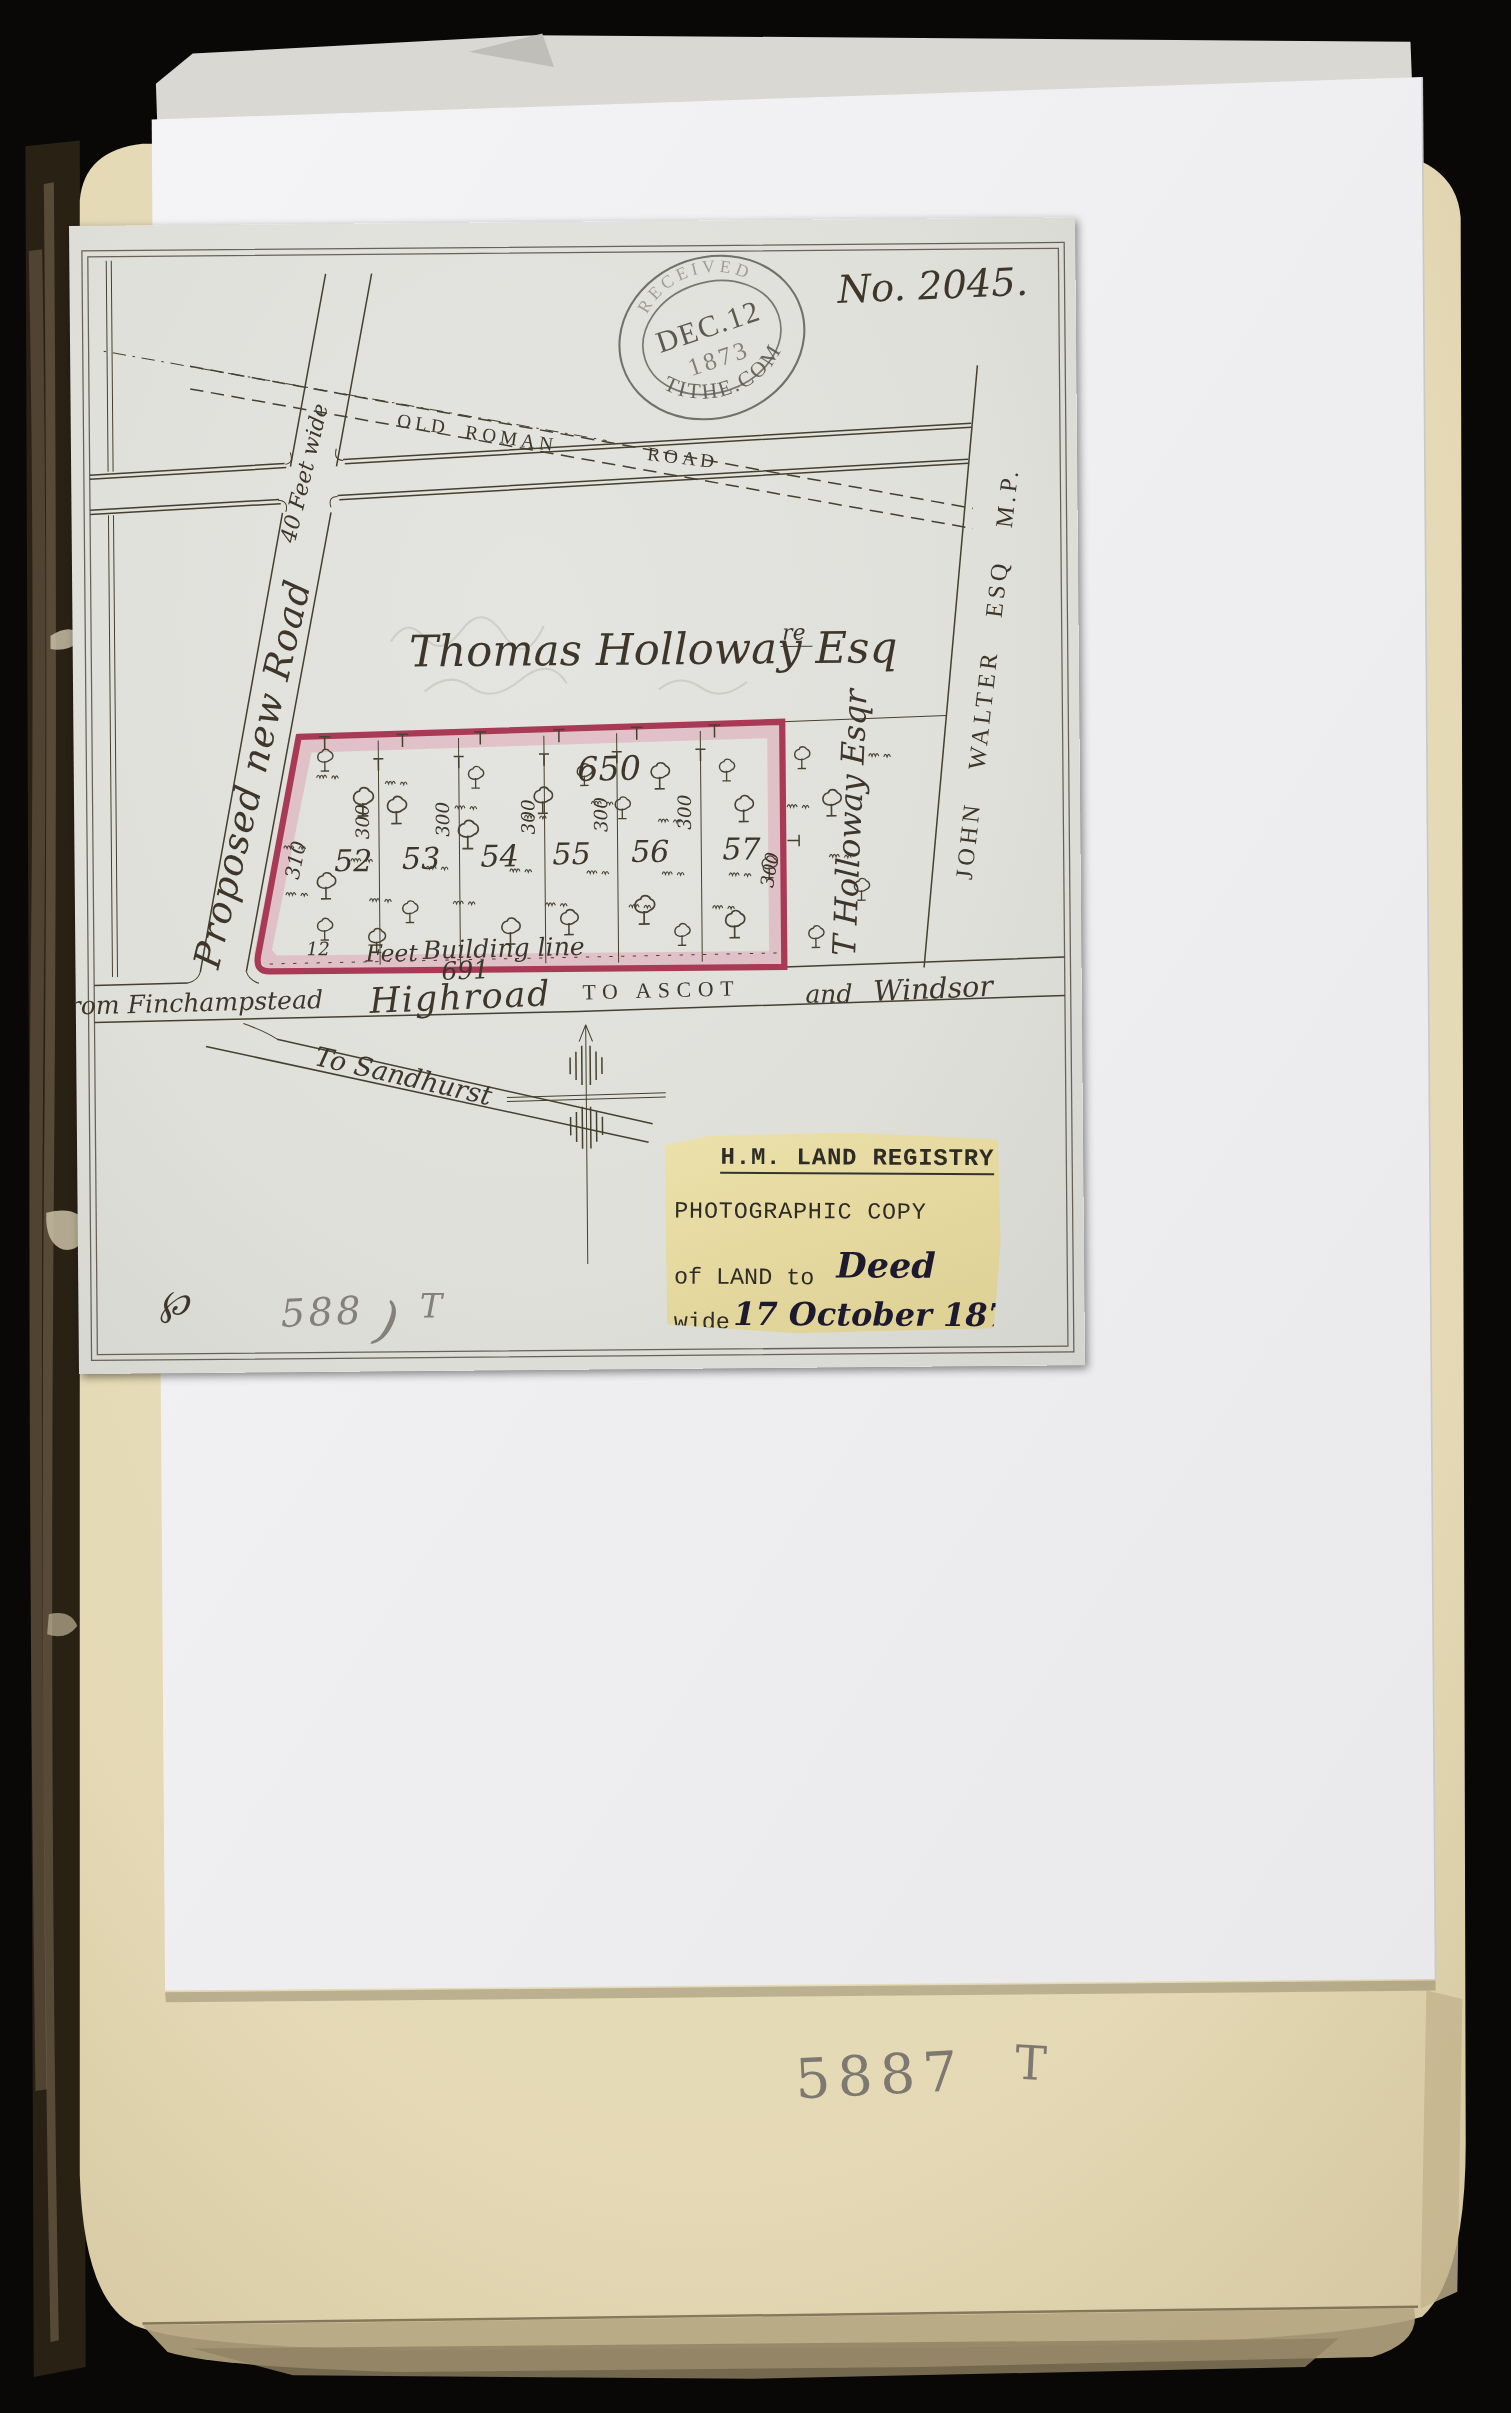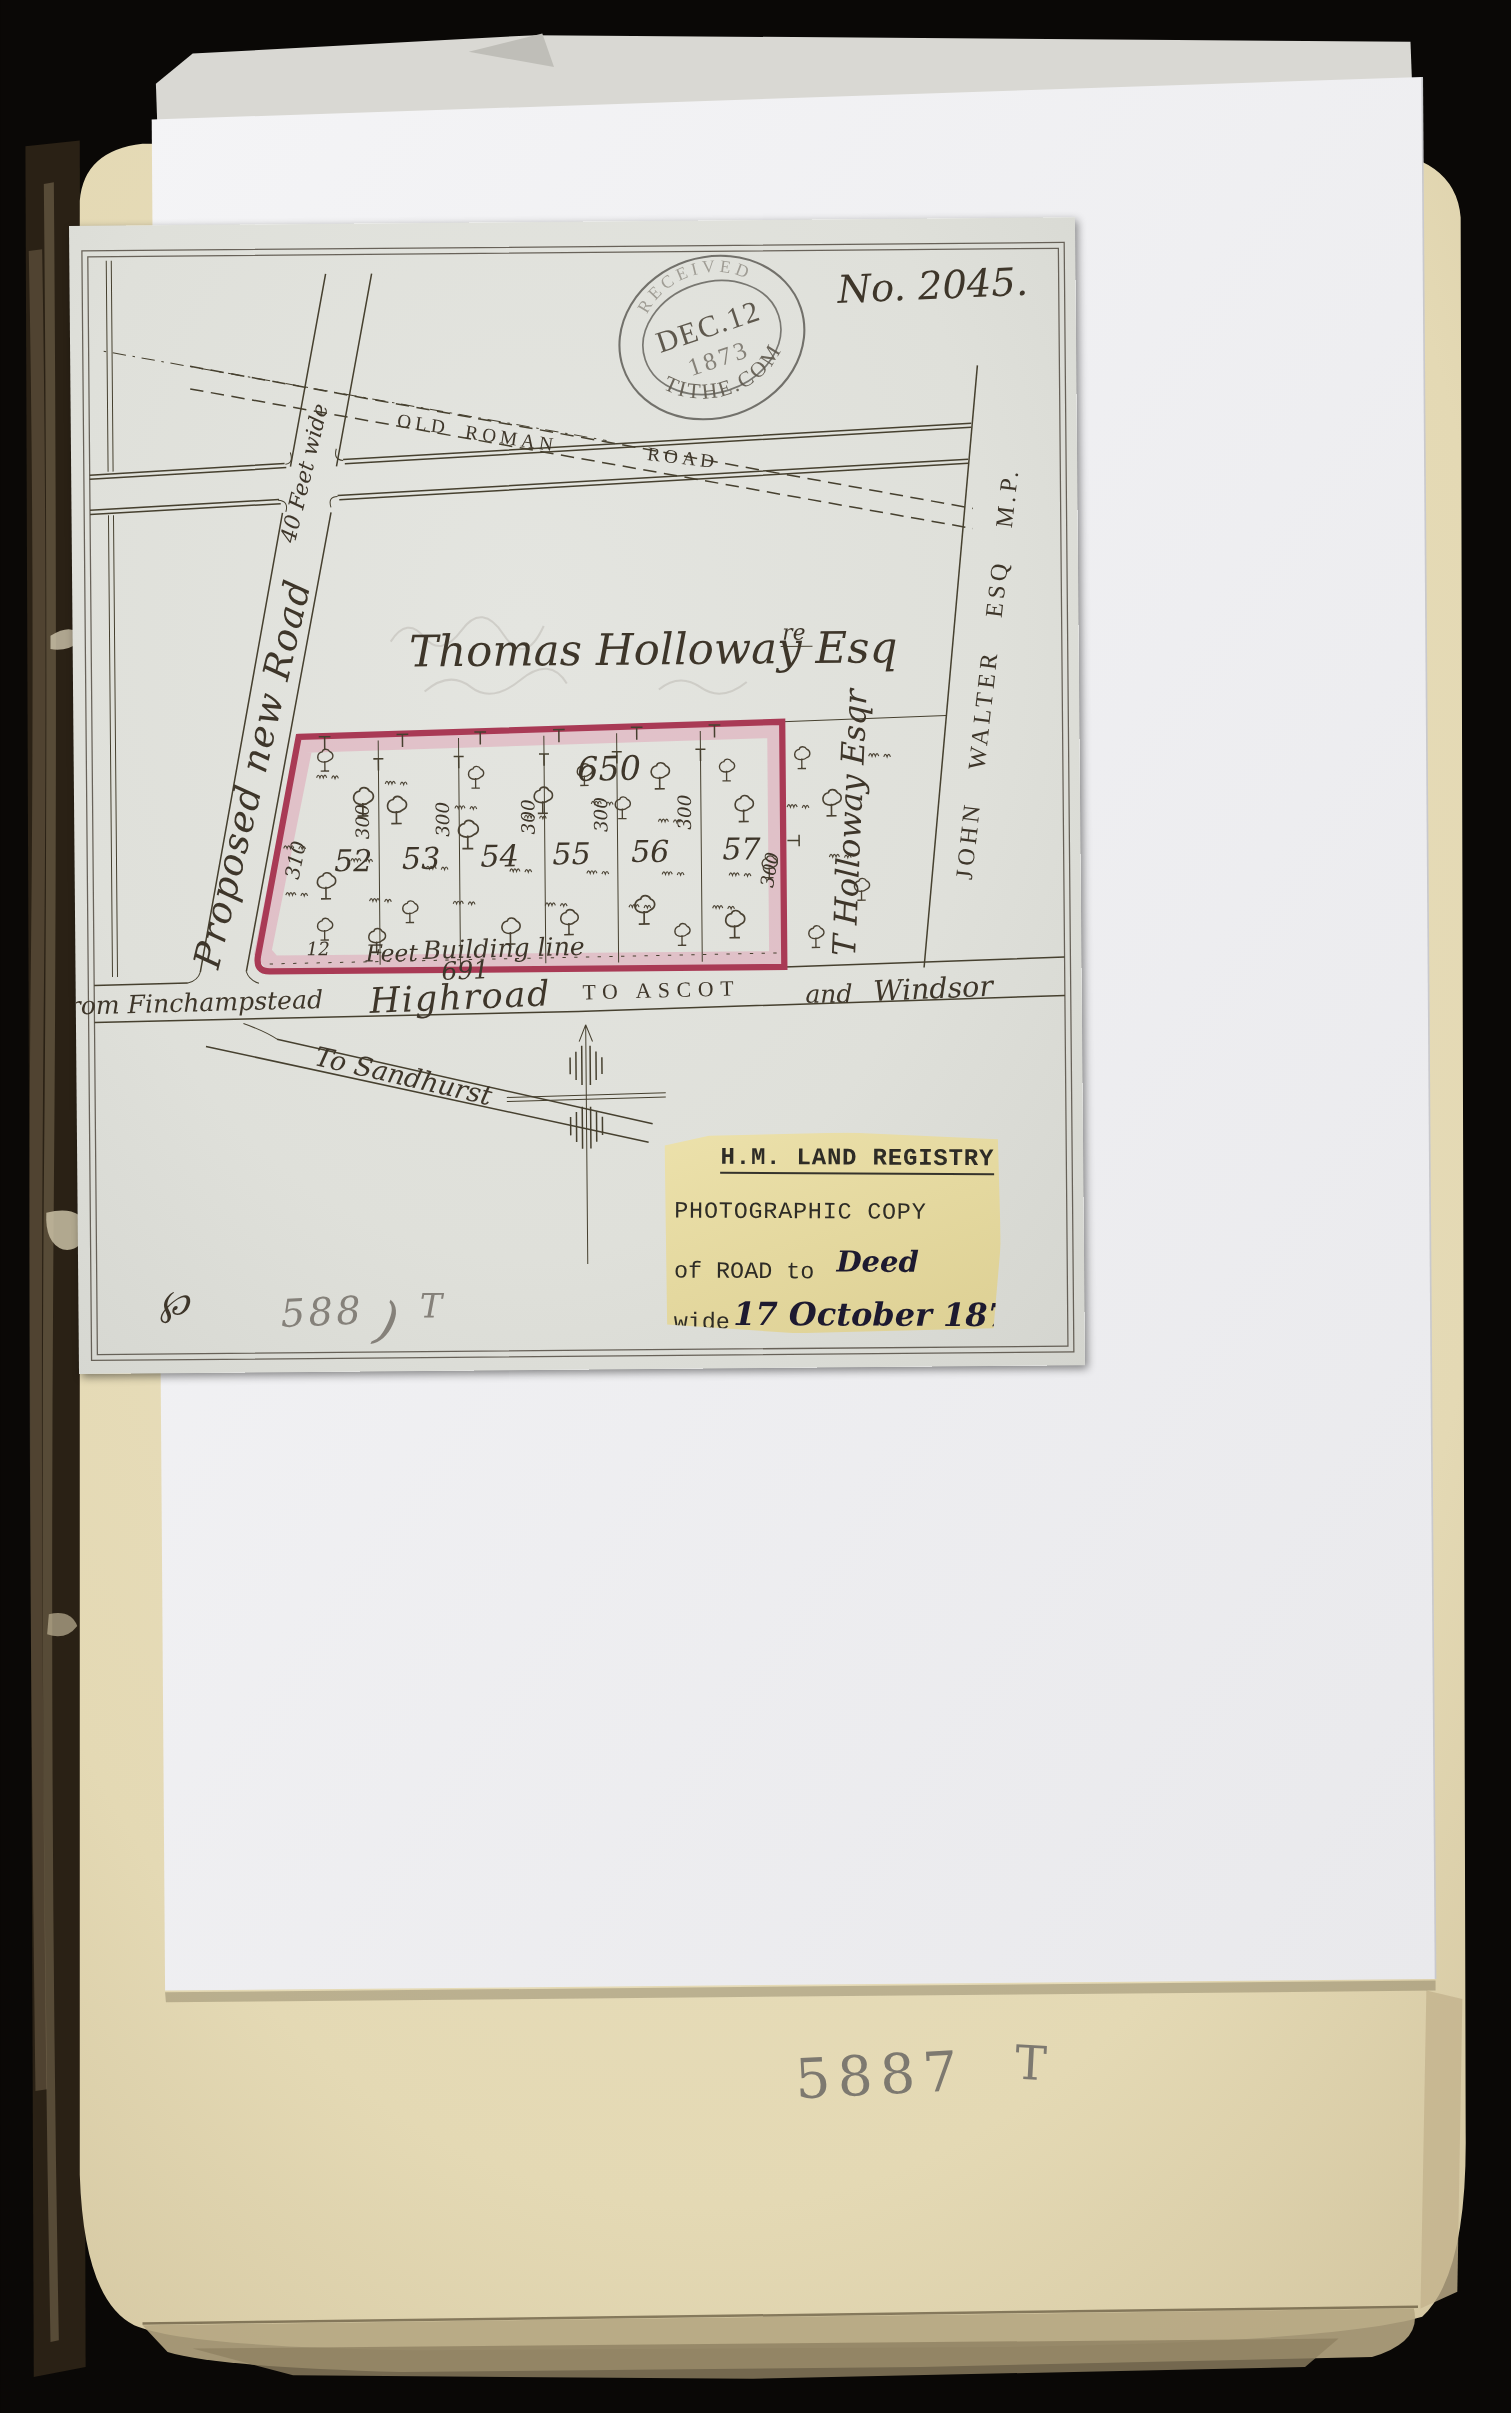--- a/index.html
+++ b/index.html
@@ -28,21 +28,21 @@
      background:linear-gradient(160deg,#ece1ab,#ddd094);transform:rotate(.8deg);
      clip-path:polygon(1% 7%,14% 2%,55% 0%,99% 3%,100% 55%,98% 97%,40% 100%,2% 96%);
      color:#2e2c26;font-family:"Liberation Mono",monospace;}
   .lr{position:absolute;white-space:nowrap;}
   .lr1{top:11.7px;left:59px;right:6.7px;text-align:center;font-size:24px;font-weight:bold;letter-spacing:0.8px;}
   .lr1 span{border-bottom:2.5px solid #35332c;padding-bottom:1.7px;}
   .lr2{top:67px;left:13.4px;font-size:23.4px;letter-spacing:0.8px;}
   .lr3{top:119px;left:13.4px;font-size:23.4px;}
   .lr4{top:167px;left:13.4px;font-size:23.4px;}
   .hand{font-family:"DejaVu Serif",serif;font-style:italic;font-weight:bold;color:#1d1a30;}
-  .hand.deed{font-size:29px;margin-left:22px;position:relative;top:-6.7px;font-style:italic;}
+  .hand.deed{font-size:35px;margin-left:22px;position:relative;top:-6.7px;font-style:italic;}
   .hand.date{font-size:32px;margin-left:3.3px;position:relative;top:-4.2px;}
   
   .pageref{position:absolute;left:795px;top:2041px;display:flex;gap:50px;color:#7d7970;
      font-size:55px;letter-spacing:7.5px;transform:rotate(-3deg);}
   .pageref .t{font-size:47px;letter-spacing:0;transform:rotate(6deg);}
 </style>
 </head>
 <body>
 
 <div class="scene">
@@ -248,21 +248,21 @@
       <text x="97" y="1302" font-size="42">℘</text>
       <text class="pen" x="242" y="1318" font-size="46" letter-spacing="4" transform="rotate(-2 242 1318)">588</text>
       <text class="pen" x="352" y="1330" font-size="62" transform="rotate(14 352 1330)">)</text>
       <text class="pen" x="408" y="1308" font-size="40">T</text>
     </svg>
 
     <div class="reglabel">
       <div class="lr lr1"><span>H.M. LAND REGISTRY</span></div>
       <div class="lr lr2">PHOTOGRAPHIC COPY</div>
       <div class="lr lr3">
-        <span>of ROAD to</span><span class="hand deed">Deed</span>
+        <span>of LAND to</span><span class="hand deed">Deed</span>
       </div>
       <div class="lr lr4">
         <span>wide</span><span class="hand date">17 October 1873.</span>
       </div>
     </div>
   </div>
 
 </div>
 
 

